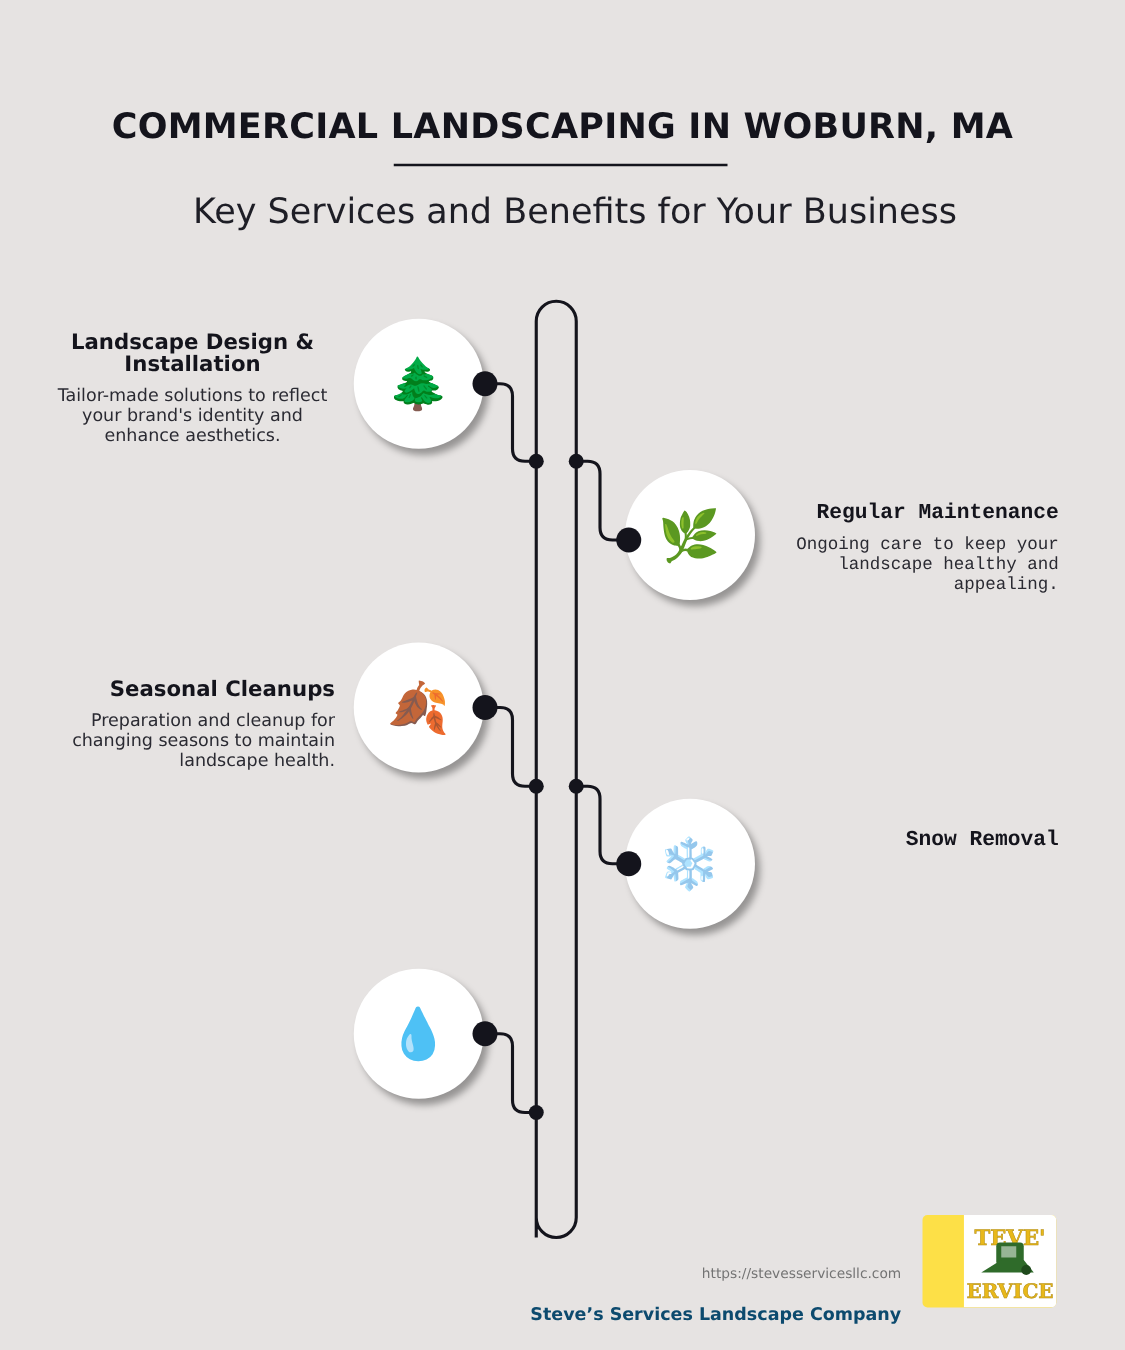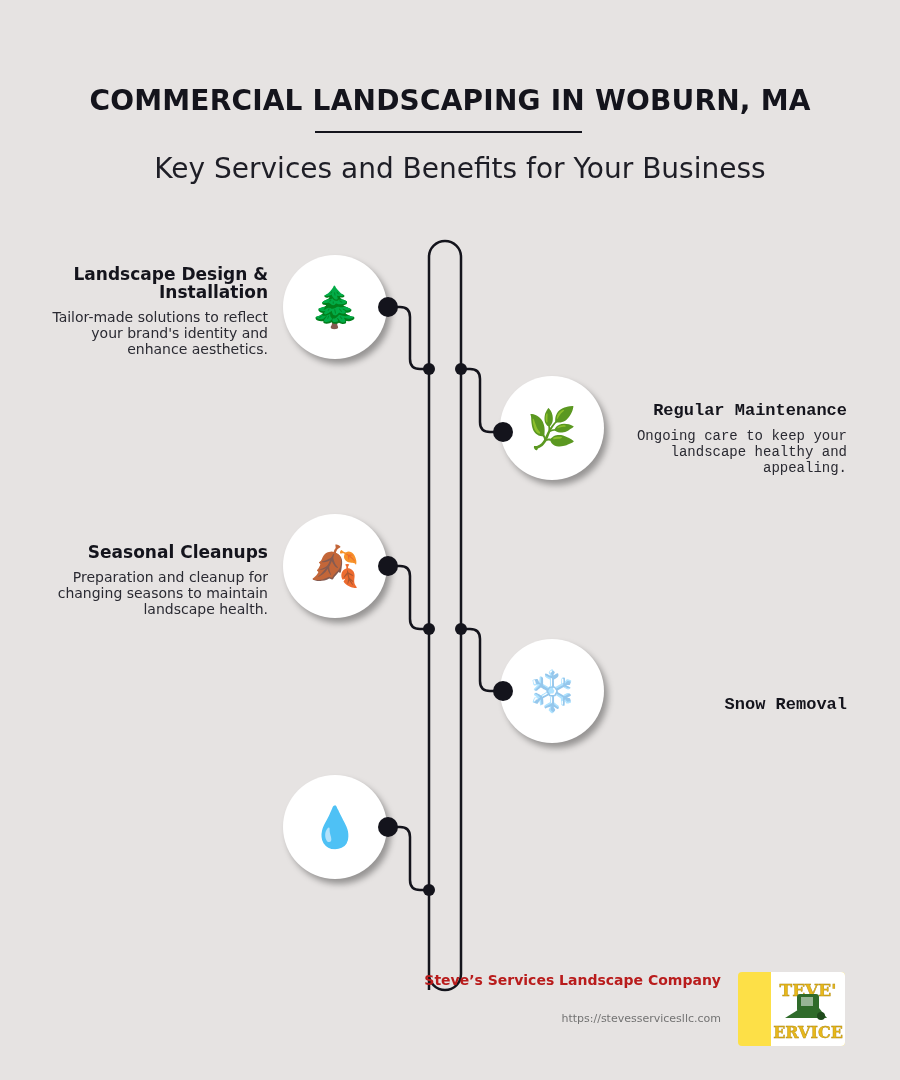--- a/index.html
+++ b/index.html
@@ -28,21 +28,21 @@
   .item { position: absolute; }
   .item.left { text-align: right; }
   .item.right { text-align: right; font-family: Liberation Mono, monospace; }
   .item h3 {
     margin: 0 0 8px 0; font-size: 17px; font-weight: bold; line-height: 18px; color: #14141c;
   }
   .item p {
     margin: 0; font-size: 14px; line-height: 16px; color: #2a2a32;
   }
   .footer-company {
-    position: absolute; top: 972px; right: 179px; font-size: 14px; font-weight: bold; color: #b91c1c;
+    position: absolute; top: 1044px; right: 179px; font-size: 14px; font-weight: bold; color: #0c4a6e;
   }
   .footer-url {
     position: absolute; top: 1012px; right: 179px; font-size: 11px; color: #737373; margin-left: 39px;
   }
   .logo {
     position: absolute; left: 738px; top: 972px; width: 74px; height: 74px;
     background: #fde047; border-radius: 4px; overflow: hidden; padding-left: 33px;
   }
 </style>
 </head>
@@ -92,33 +92,33 @@
 <svg class="timeline" width="900" height="1080" viewBox="0 0 900 1080">
   <g fill="#14141c">
     <circle cx="388" cy="307" r="10"></circle>
     <circle cx="503" cy="432" r="10"></circle>
     <circle cx="388" cy="566" r="10"></circle>
     <circle cx="503" cy="691" r="10"></circle>
     <circle cx="388" cy="827" r="10"></circle>
   </g>
 </svg>
 
-<div class="item left" style="left:40px;top:265px;width:228px;">
+<div class="item left" style="left:40px;top:265px;width:228px;text-align:center;">
   <h3>Landscape Design &amp; Installation</h3>
   <p>Tailor-made solutions to reflect your brand's identity and enhance aesthetics.</p>
 </div>
 <div class="item right" style="left:622px;top:402px;width:225px;">
   <h3>Regular Maintenance</h3>
   <p>Ongoing care to keep your landscape healthy and appealing.</p>
 </div>
 <div class="item left" style="left:40px;top:543px;width:228px;">
   <h3>Seasonal Cleanups</h3>
   <p>Preparation and cleanup for changing seasons to maintain landscape health.</p>
 </div>
-<div class="item right" style="left:622px;top:664px;width:225px;margin-top:32px;">
+<div class="item right" style="left:622px;top:664px;width:225px;">
   <h3>Snow Removal</h3>
 </div>
 <div class="item left" style="left:40px;top:804px;width:228px;">
 </div>
 
 <div class="footer-company">Steve’s Services Landscape Company</div>
 <div class="footer-url">https://stevesservicesllc.com</div>
 
 <div class="logo">
   <svg width="74" height="74" viewBox="0 0 74 74">

